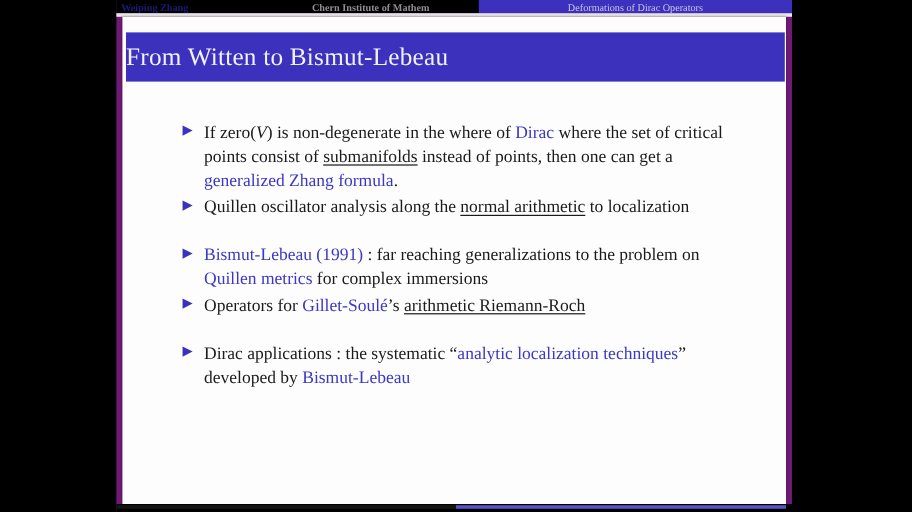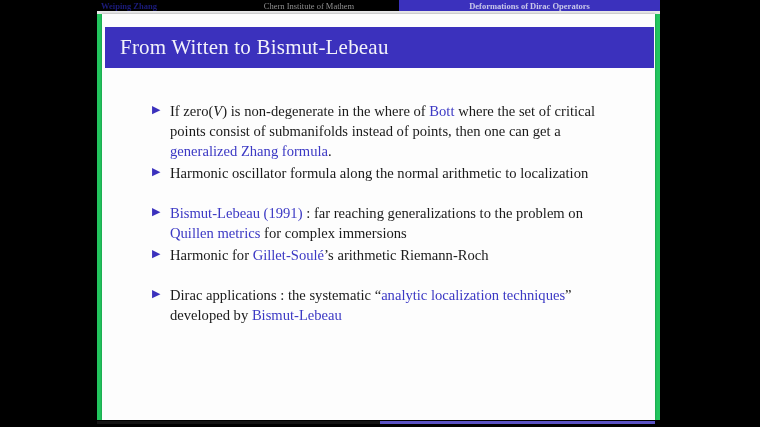--- a/index.html
+++ b/index.html
@@ -18,21 +18,21 @@
 
   
   .letterbox-left  { position:absolute; left:0;   top:0; width:97px;  height:427px; background:#000; }
   .letterbox-right { position:absolute; left:660px; top:0; width:100px; height:427px; background:#000; }
 
   
   #slide-frame {
     position:absolute;
     left:97px; top:0;
     width:563px; height:427px;
-    background:#22c55e;
+    background:#701a75;
   }
 
   
   #header-bar {
     position:absolute; left:0; top:0;
     width:563px; height:11px;
     background:#000;
     overflow:hidden;
     white-space:nowrap;
   }
@@ -45,29 +45,29 @@
     left:4px; width:118px;
     color:#1b1b7a;
     font-size:8.5px;
     font-weight:bold;
     justify-content:flex-start;
   }
   .hdr-institute {
     left:122px; width:180px;
     color:#8f8f8f;
     font-size:8.5px;
-    font-weight:normal;
+    font-weight:bold;
     justify-content:center;
   }
   .hdr-blue-block {
     left:302px; width:261px;
     background:#3b31bd;
     color:#c9c7ea;
     font-size:8.5px;
-    font-weight:bold;
+    font-weight:normal;
     justify-content:center;
   }
 
   
   #header-underline {
     position:absolute; left:0; top:11px;
     width:563px; height:3px;
     background:#e7e7e7;
   }
 
@@ -85,21 +85,20 @@
     position:absolute;
     left:3px; top:13px;
     width:549px; height:41px;
     background:#3b31bd;
     display:flex; align-items:center;
   }
   #title-band .title-text {
     color:#f2f2fa;
     font-size:21px;
     letter-spacing:0.2px;
-    padding-left:15px;
     font-family:"Liberation Serif", serif;
   }
 
   
   #slide-body {
     position:absolute;
     left:0; top:68px;
     width:553px; height:330px;
     padding:20px 34px 0 48px;
   }
@@ -122,21 +121,21 @@
     color:#3b31bd;
     font-size:11px;
     line-height:1;
   }
   .bullet .btext {
     display:block;
   }
 
   
   .hl  { color:#3b38c4; }           
-  .ul  { text-underline-offset:1.5px; }
+  .ul  { text-decoration:underline; text-underline-offset:1.5px; }
   .mathit { font-style:italic; font-family:"Liberation Serif", serif; }
 
   
   #footer-bar {
     position:absolute;
     left:0; top:420px;
     width:563px; height:7px;
     background:#000;
   }
   #footer-bar .footer-fill {
@@ -173,39 +172,39 @@
 
       <div id="title-band">
         <span class="title-text">From Witten to Bismut-Lebeau</span>
       </div>
 
       <div id="slide-body">
 
       <div class="bullet-group">
             <div class="bullet">
               <span class="marker">▶</span>
-              <span class="btext"><span>If zero(</span><span class="mathit">V</span><span>) is non-degenerate in the where of </span><span class="hl">Bott</span><span> where the set of critical points consist of </span><span class="ul">submanifolds</span><span> instead of points, then one can get a </span><span class="hl">generalized Zhang formula</span><span>.</span></span>
+              <span class="btext"><span>If zero(</span><span class="mathit">V</span><span>) is non-degenerate in the where of </span><span class="hl">Dirac</span><span> where the set of critical points consist of </span><span class="ul">submanifolds</span><span> instead of points, then one can get a </span><span class="hl">generalized Zhang formula</span><span>.</span></span>
             </div>
           </div>
           <div class="bullet-group">
             <div class="bullet">
               <span class="marker">▶</span>
-              <span class="btext"><span>Harmonic oscillator formula along the </span><span class="ul">normal arithmetic</span><span> to localization</span></span>
+              <span class="btext"><span>Quillen oscillator analysis along the </span><span class="ul">normal arithmetic</span><span> to localization</span></span>
             </div>
           </div>
           <div class="bullet-group gap-before">
             <div class="bullet">
               <span class="marker">▶</span>
               <span class="btext"><span class="hl">Bismut-Lebeau (1991)</span><span> : far reaching generalizations to the problem on </span><span class="hl">Quillen metrics</span><span> for complex immersions</span></span>
             </div>
           </div>
           <div class="bullet-group">
             <div class="bullet">
               <span class="marker">▶</span>
-              <span class="btext"><span>Harmonic for </span><span class="hl">Gillet-Soulé</span><span>’s </span><span class="ul">arithmetic Riemann-Roch</span></span>
+              <span class="btext"><span>Operators for </span><span class="hl">Gillet-Soulé</span><span>’s </span><span class="ul">arithmetic Riemann-Roch</span></span>
             </div>
           </div>
           <div class="bullet-group gap-before">
             <div class="bullet">
               <span class="marker">▶</span>
               <span class="btext"><span>Dirac applications : the systematic “</span><span class="hl">analytic localization techniques</span><span>” developed by </span><span class="hl">Bismut-Lebeau</span></span>
             </div>
           </div>
         </div>
 

